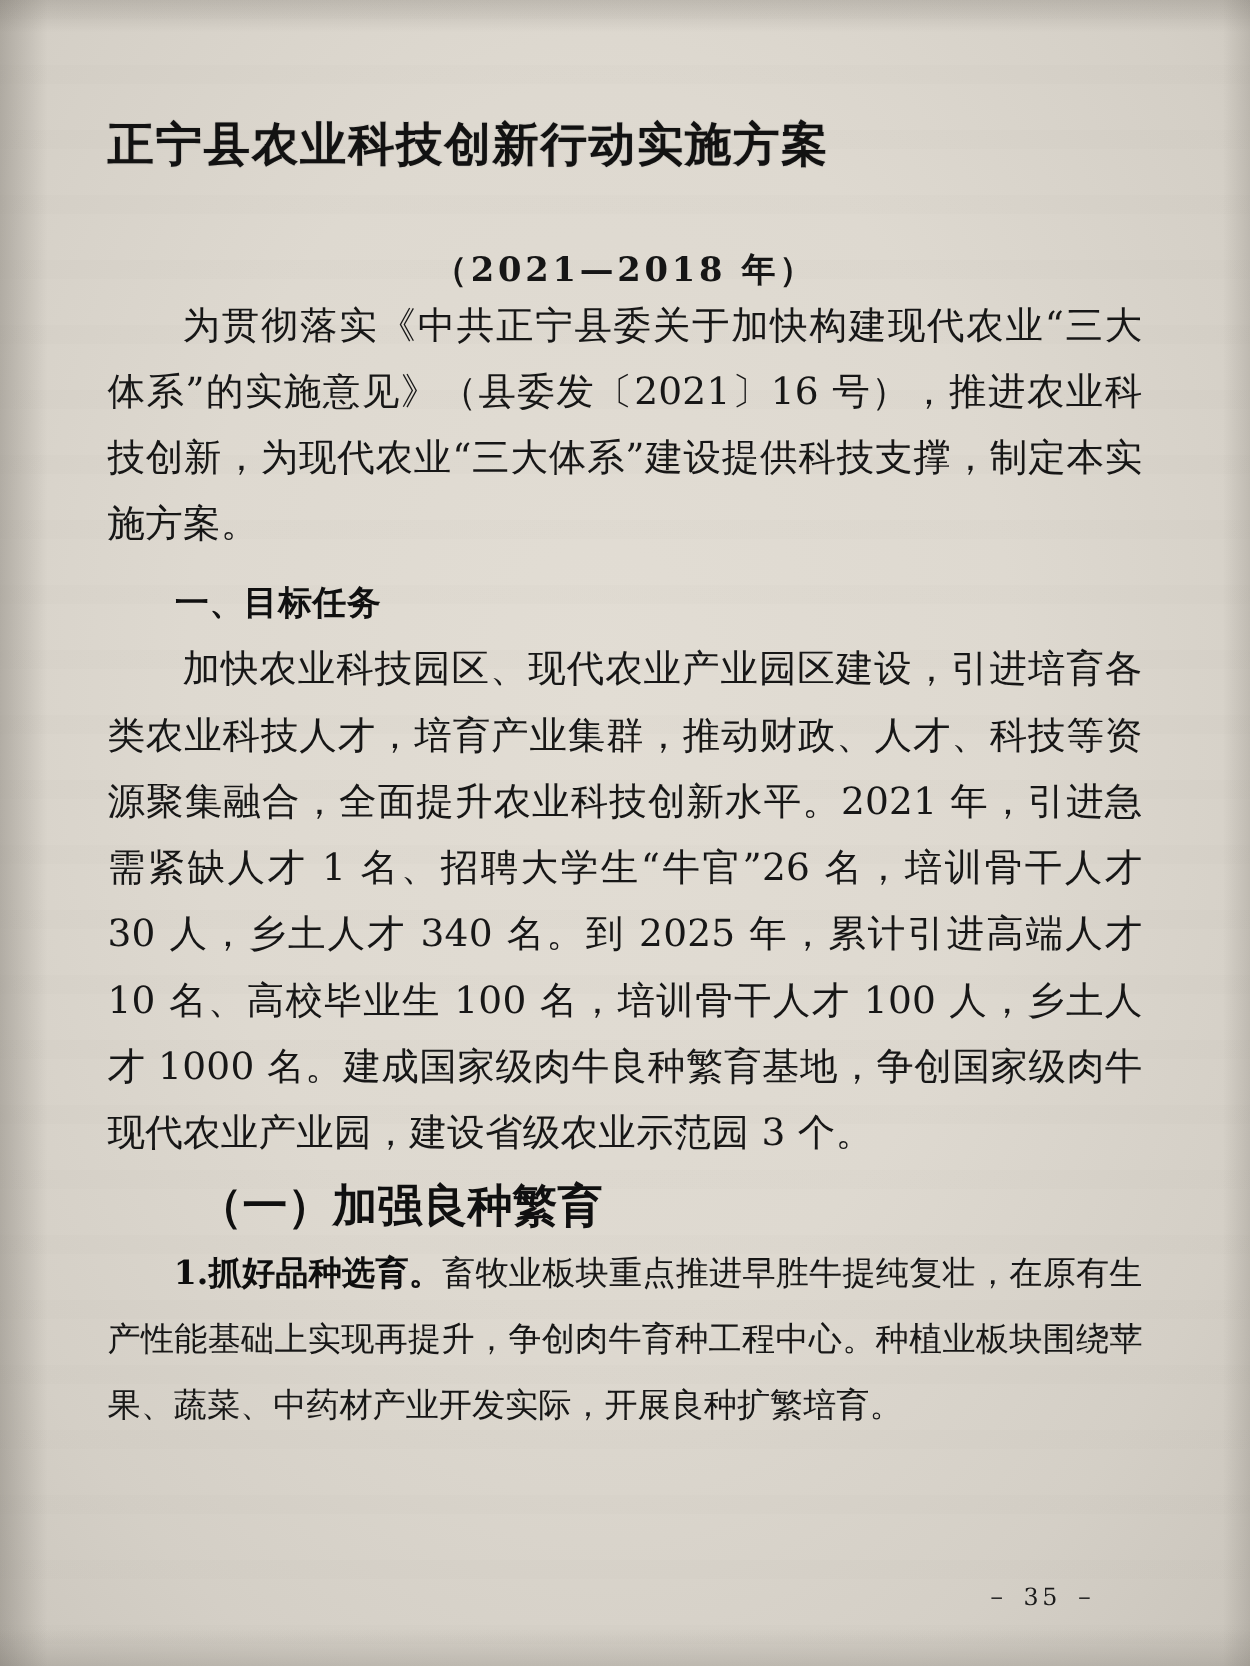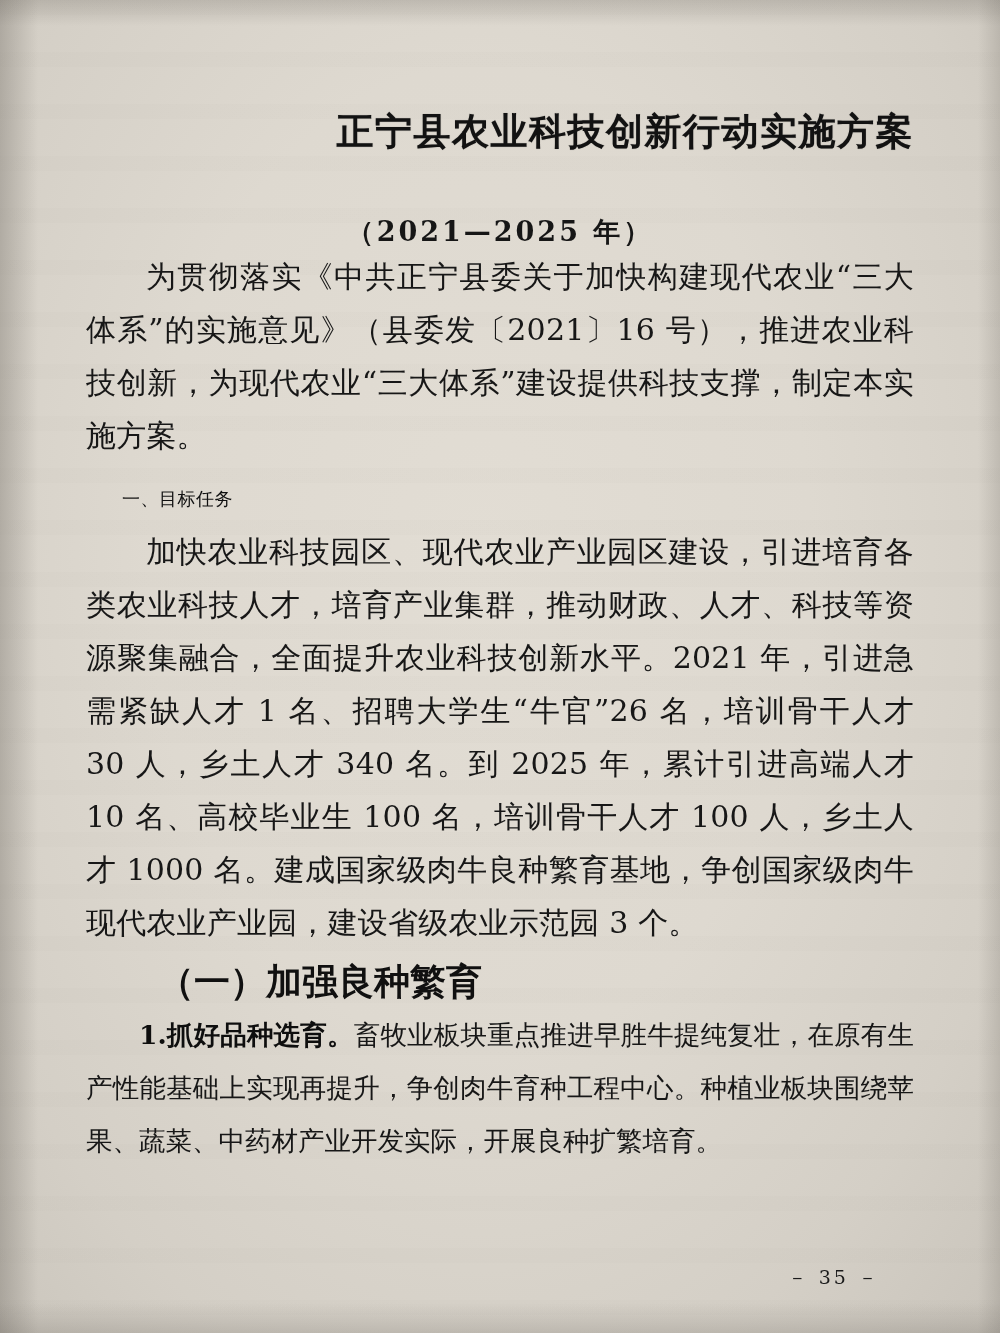--- a/index.html
+++ b/index.html
@@ -69,27 +69,27 @@
   }
 
   .content {
     position: relative;
     z-index: 3;
     padding: 92px 86px 0 86px;
     color: #181818;
   }
 
   .doc-title {
-    text-align: right;
+    text-align: left;
     font-family: "DejaVu Serif", serif;
     font-weight: 700;
     font-size: 37px;
     letter-spacing: 1.5px;
     color: #121212;
-    margin: 16px 0 0 0;
+    margin: 0 0 0 0;
     line-height: 1.25;
     text-shadow: 0 0 1px rgba(0,0,0,0.35);
   }
 
   .doc-subtitle {
     text-align: center;
     font-size: 27px;
     letter-spacing: 3px;
     margin-top: 60px;
     color: #161616;
@@ -102,22 +102,22 @@
     text-align: justify;
     text-justify: inter-ideograph;
     margin: 0;
     text-indent: 2em;
     color: #171717;
     letter-spacing: 0.2px;
   }
   .first-para { margin-top: 54px; }
 
   h2.section {
-    font-size: 18px;
-    font-weight: 400;
+    font-size: 27px;
+    font-weight: 700;
     line-height: 53px;
     margin: 10px 0 0 0;
     text-indent: 2em;
     color: #101010;
     letter-spacing: .5px;
   }
   h3.subsection {
     font-size: 36px;
     font-weight: 700;
     line-height: 53px;
@@ -156,21 +156,21 @@
 <div class="page">
   <div class="edge-shadow-left"></div>
   <div class="edge-shadow-top"></div>
   <div class="edge-shadow-right"></div>
   <div class="edge-shadow-bottom"></div>
 
   <div class="content">
 
     <h1 class="doc-title">正宁县农业科技创新行动实施方案</h1>
 
-    <div class="doc-subtitle">（2021—2025 年）</div>
+    <div class="doc-subtitle">（2021—2018 年）</div>
 
     <p class="body-text first-para">为贯彻落实《中共正宁县委关于加快构建现代农业“三大体系”的实施意见》（县委发〔2021〕16 号），推进农业科技创新，为现代农业“三大体系”建设提供科技支撑，制定本实施方案。</p>
 
     <h2 class="section">一、目标任务</h2>
 
     <p class="body-text">加快农业科技园区、现代农业产业园区建设，引进培育各类农业科技人才，培育产业集群，推动财政、人才、科技等资源聚集融合，全面提升农业科技创新水平。2021 年，引进急需紧缺人才 1 名、招聘大学生“牛官”26 名，培训骨干人才 30 人，乡土人才 340 名。到 2025 年，累计引进高端人才 10 名、高校毕业生 100 名，培训骨干人才 100 人，乡土人才 1000 名。建成国家级肉牛良种繁育基地，争创国家级肉牛现代农业产业园，建设省级农业示范园 3 个。</p>
 
 
     <h3 class="subsection">（一）加强良种繁育</h3>
 

